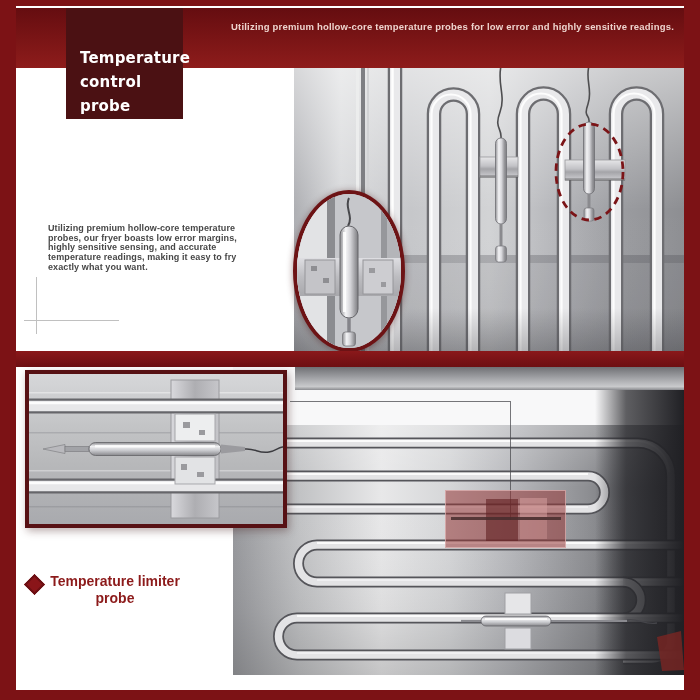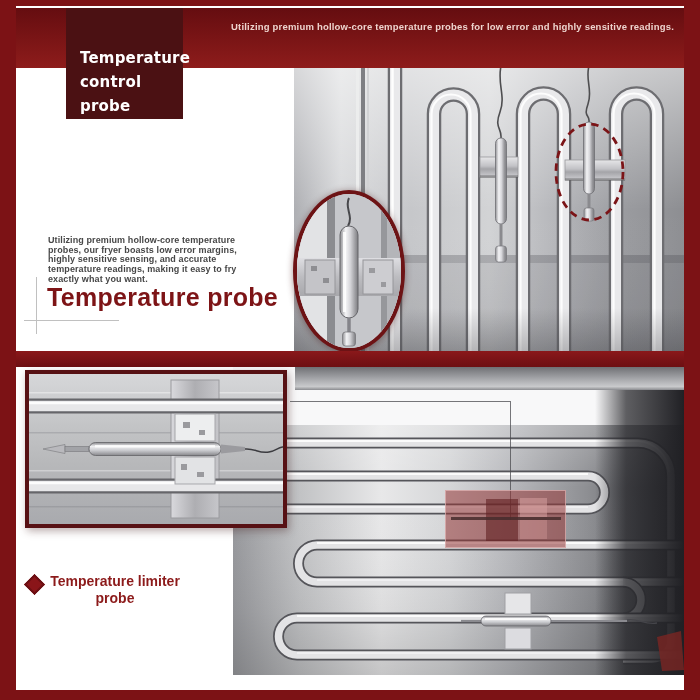--- a/index.html
+++ b/index.html
@@ -61,21 +61,21 @@
   }
   .hb-dark{left:40px;top:8px;width:32px;height:42px;background:rgba(96,32,34,.6);}
   .hb-sq1{left:74px;top:7px;width:27px;height:19px;background:rgba(214,158,158,.55);}
   .hb-sq2{left:74px;top:29px;width:27px;height:19px;background:rgba(206,148,148,.45);}
   .hb-line{left:5px;top:26px;width:110px;height:3px;background:rgba(70,45,45,.85);}
 
   
   .top-paragraph{
     left:32px;top:218px;width:250px;
     font-size:9px;line-height:9.7px;font-weight:700;
-    color:var(--body-gray,#474747);letter-spacing:.1px;margin-top:12px;
+    color:var(--body-gray,#474747);letter-spacing:.1px;
   }
   .top-heading{
     left:31px;top:277px;font-size:25px;font-weight:700;
     color:var(--heading-red,#7d1416);letter-spacing:.3px;white-space:nowrap;
   }
   .cross-v{left:20px;top:271px;width:1px;height:57px;background:#c0c0c0;}
   .cross-h{left:8px;top:314px;width:95px;height:1px;background:#c0c0c0;}
 
   .divider{left:0;top:345px;width:668px;height:16px;
     background:linear-gradient(180deg,#8a181a 0%,var(--divider,#6d0f12) 100%);}
@@ -232,21 +232,20 @@
     </svg>
   </div>
 
   <div class="abs top-paragraph pre">Utilizing premium hollow-core temperature
 probes, our fryer boasts low error margins,
 highly sensitive sensing, and accurate
 temperature readings, making it easy to fry
 exactly what you want.</div>
   <div class="abs cross-v"></div>
   <div class="abs cross-h"></div>
-  <div class="abs top-heading">Temperature probe</div>
 
   <div class="abs divider"></div>
 
   <div class="abs bottom-photo">
     <svg viewBox="0 0 451 308" width="451" height="308">
       <defs>
         <linearGradient id="bpsteel" x1="0" y1="0" x2="1" y2="0">
           <stop offset="0" stop-color="#97989c"></stop>
             <stop offset=".15" stop-color="#c2c3c5"></stop>
           <stop offset=".33" stop-color="#e8e8e9"></stop>

